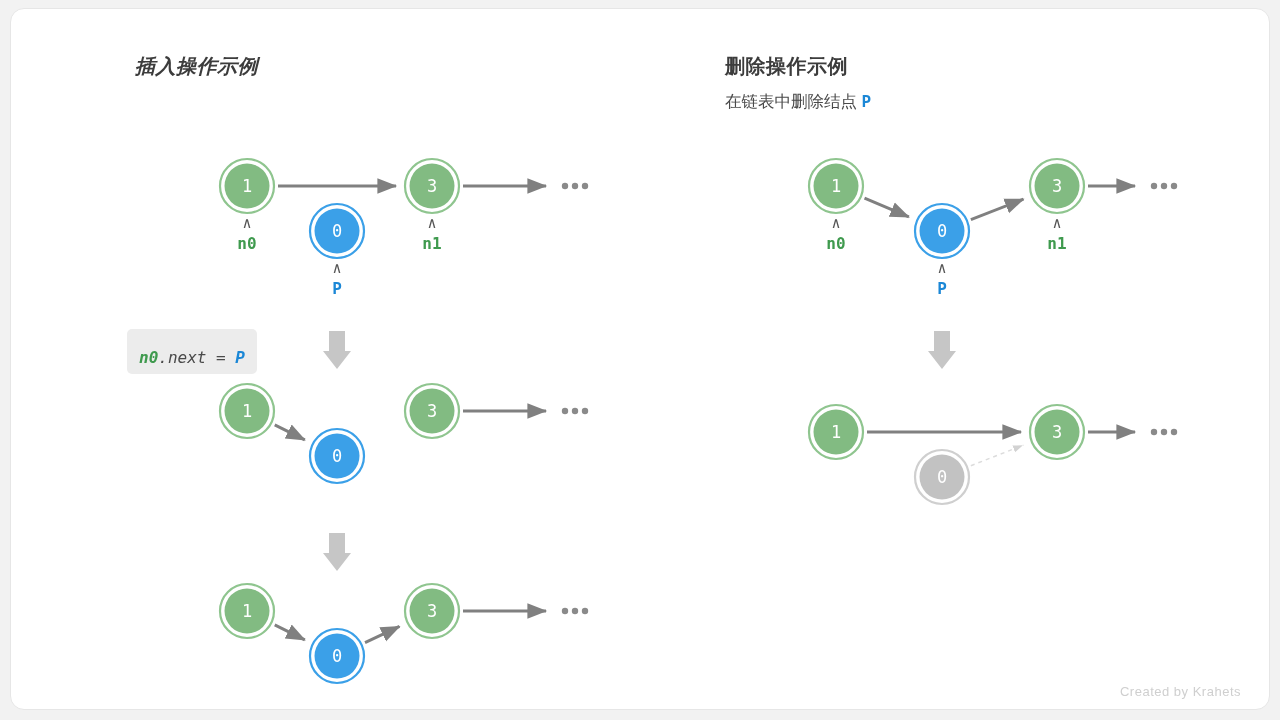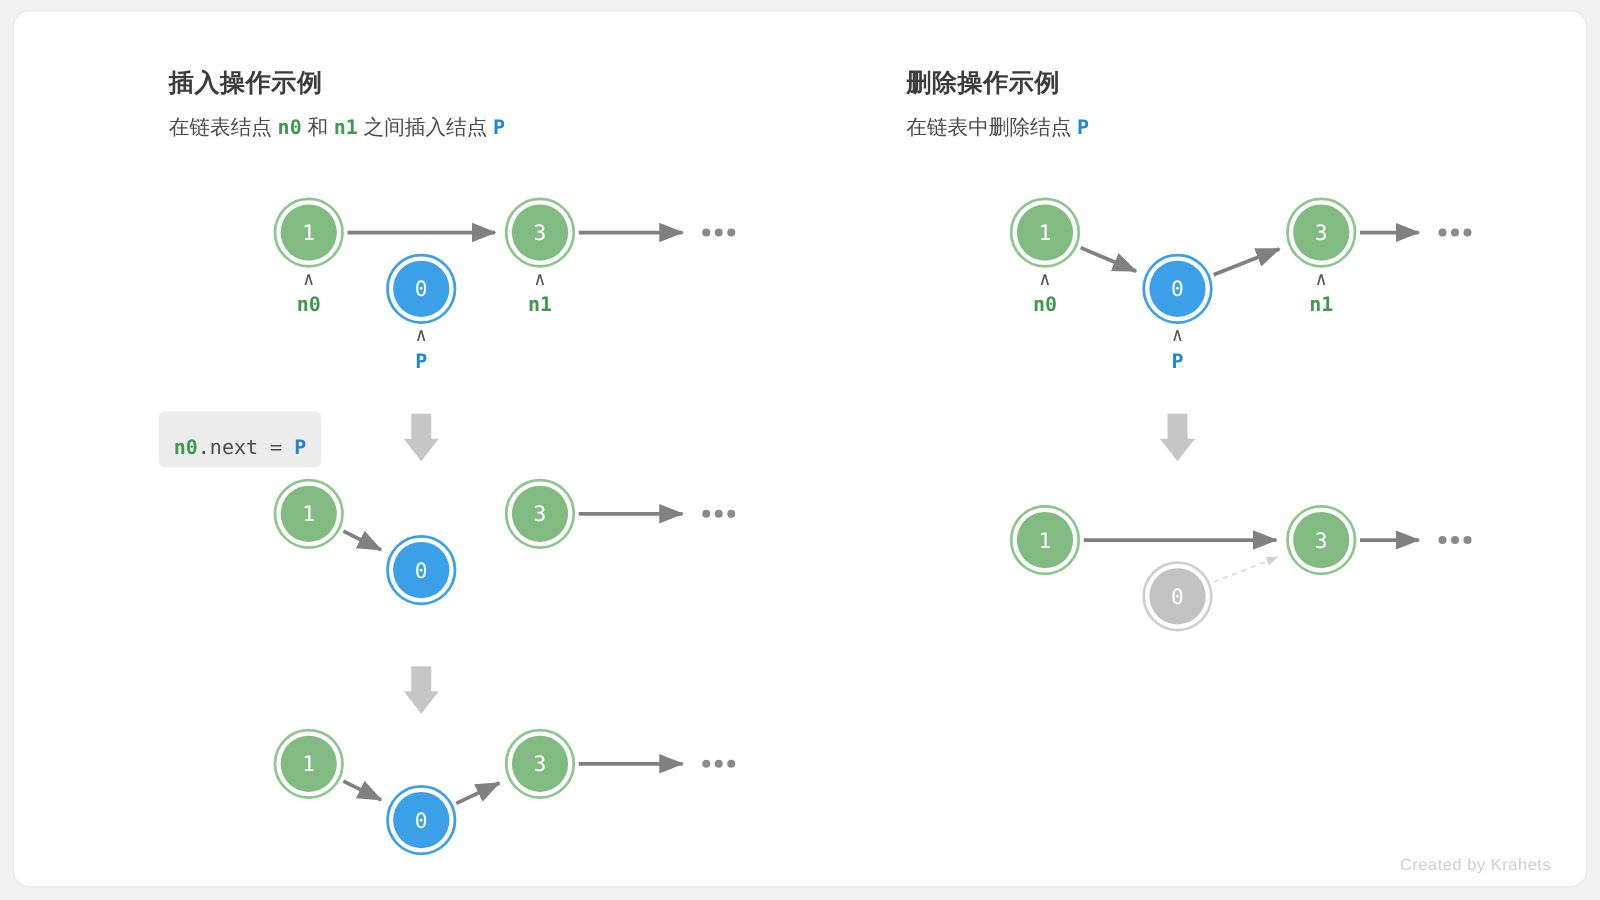--- a/index.html
+++ b/index.html
@@ -17,21 +17,21 @@
     top: 8px;
     width: 1260px;
     height: 702px;
     background: #ffffff;
     border: 1px solid #e6e6e6;
     border-radius: 14px;
     box-sizing: border-box;
     overflow: hidden;
   }
   .panel { position: absolute; top: 0; height: 702px; }
-  #panel-insert { left: 0; width: 630px; }
+  #panel-insert { left: 0; width: 630px; font-style: italic; }
   #panel-delete { left: 630px; width: 630px; }
 
   .panel-title {
     position: absolute;
     font-size: 20px;
     font-weight: bold;
     color: #3c3c3c;
     letter-spacing: 0.5px;
     white-space: nowrap;
   }
@@ -220,21 +220,20 @@
         <text x="825" y="240" text-anchor="middle" fill="#3f9a4e" class="ptr-label">n0</text>
         <text x="931" y="264" text-anchor="middle" class="caret">∧</text>
         <text x="931" y="285" text-anchor="middle" fill="#1b87d6" class="ptr-label">P</text>
         <text x="1046" y="219" text-anchor="middle" class="caret">∧</text>
         <text x="1046" y="240" text-anchor="middle" fill="#3f9a4e" class="ptr-label">n1</text>
       </g>
   </svg>
 
   <div class="panel" id="panel-insert">
     <div class="panel-title" style="left:124px; top:44px;">插入操作示例</div>
-    <div class="panel-subtitle" id="sub-insert" style="left:124px; top:82px;"><span>在链表结点 </span><span class="mono tok-green">n0</span><span> 和 </span><span class="mono tok-green">n1</span><span> 之间插入结点 </span><span class="mono tok-blue">P</span></div>
     <div class="codebox" id="code-insert-0" style="left:116px; top:320px;"><span class="tok-green" style="font-weight: bold;">n0</span><span>.next = </span><span class="tok-blue" style="font-weight: bold;">P</span></div>
   </div>
 
   <div class="panel" id="panel-delete">
     <div class="panel-title" style="left:84px; top:44px;">删除操作示例</div>
     <div class="panel-subtitle" id="sub-delete" style="left:84px; top:82px;"><span>在链表中删除结点 </span><span class="mono tok-blue">P</span></div>
   </div>
 
   <svg class="svg-layer" id="downarrows" width="1260" height="702">
       <path d="M318,322 L334,322 L334,342 L340,342

